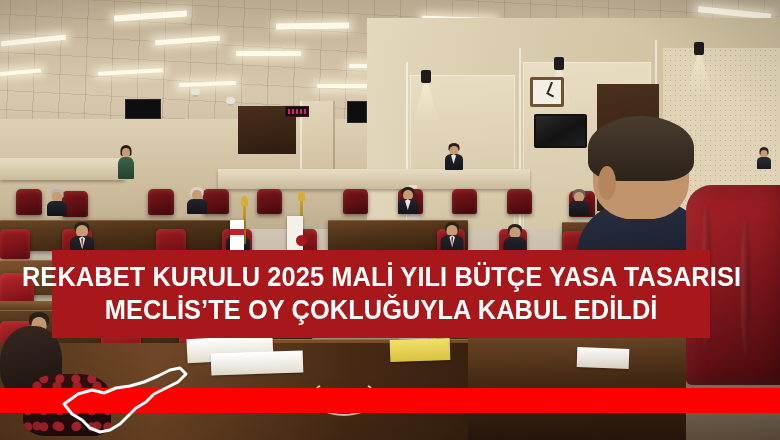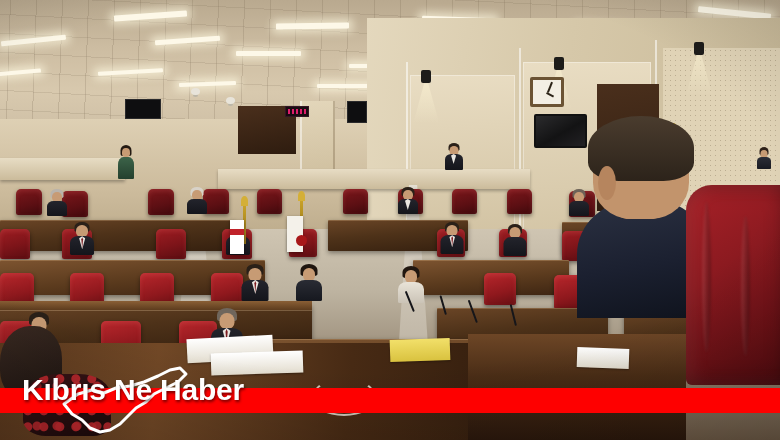--- a/index.html
+++ b/index.html
@@ -708,21 +708,24 @@
 
     <div class="paper" style="left:24%;top:76.5%;width:86px;height:24px;transform:rotate(-3deg);"></div>
     <div class="paper" style="left:27%;top:80%;width:92px;height:22px;transform:rotate(-2deg);"></div>
     <div class="folder-yellow" style="left:50%;top:77%;width:60px;height:22px;transform:rotate(-2deg);"></div>
     <div class="paper" style="left:74%;top:79%;width:52px;height:20px;transform:rotate(2deg);"></div>
     <div class="cable" style="left:40%;top:86%;width:60px;height:34px;border-top-color:transparent;"></div>
 
     <div class="vignette"></div>
   </div>
 
+  <div class="headline-banner">
+    <div class="headline-line">REKABET KURULU 2025 MALİ YILI BÜTÇE YASA TASARISI</div>
+    <div class="headline-line">MECLİS’TE OY ÇOKLUĞUYLA KABUL EDİLDİ</div>
+  </div>
 
   <div class="logo-bar">
     <svg class="island" viewBox="0 0 136 78">
       <path d="M6 40 L20 30 L34 26 L46 29 L58 24 L72 22 L86 18 L100 12 L112 6 L122 4 L128 10 L120 18 L108 24 L96 30 L88 38 L78 44 L70 52 L62 60 L52 66 L42 68 L32 64 L24 56 L14 50 Z" fill="none" stroke="#ffffff" stroke-width="3" stroke-linejoin="round" stroke-linecap="round"></path>
     </svg>
   </div>
-  <div class="logo-text">Kıbrıs Ne Haber</div>
 
 </div>
 
 </body></html>

